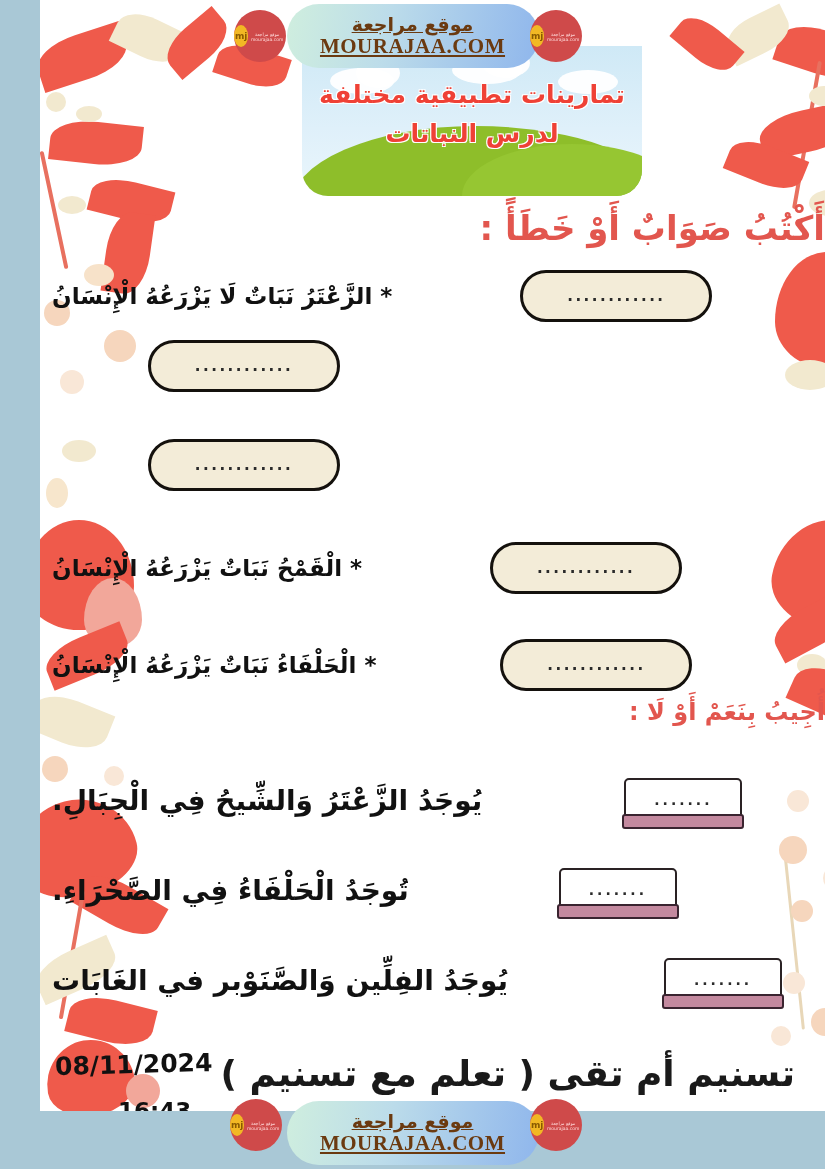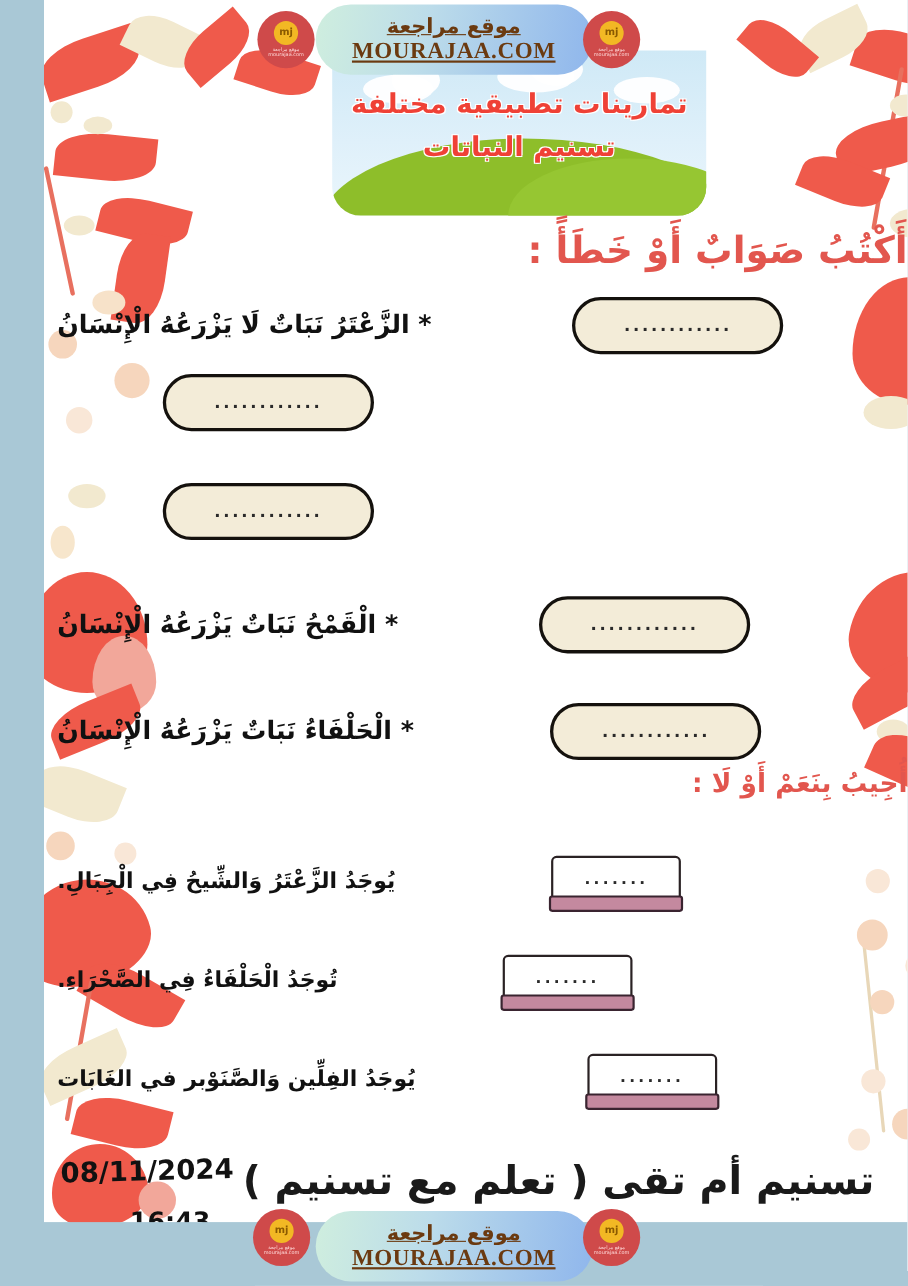--- a/index.html
+++ b/index.html
@@ -46,21 +46,21 @@
     font-size:19px;color:#6b3a10;font-weight:bold;
     text-decoration:underline;direction:rtl;
   }
   .wm-en{
     font-size:21px;color:#6b3a10;font-weight:bold;
     letter-spacing:.5px;text-decoration:underline;font-family:Liberation Serif, serif;
   }
   .wm-logo{
     position:absolute;width:52px;height:52px;border-radius:50%;
     background:#cf4a4a;
-    display:flex;flex-direction:column;align-items:center;justify-content:center;
+    display:flex;flex-direction:row;align-items:center;justify-content:center;
   }
   .wm-logo .dot{
     width:22px;height:22px;border-radius:50%;background:#f2b824;
     font-size:9px;color:#8a5a00;display:flex;align-items:center;justify-content:center;
     font-weight:bold;
   }
   .wm-logo .sub{font-size:4.5px;color:#ffd9d9;margin-top:2px;text-align:center;line-height:1.15;}
   #wm-logo-top-left{left:234px;top:10px;}
   #wm-logo-top-right{left:530px;top:10px;}
   #wm-logo-bottom-left{left:230px;bottom:18px;}
@@ -107,21 +107,21 @@
   .q-row{
     position:absolute;left:12px;right:0;height:56px;
     display:flex;flex-direction:row-reverse;align-items:center;
     direction:rtl;
   }
   .q-text{
     color:#111;font-weight:bold;
     font-size:23px;white-space:nowrap;
     margin-right:32px;
   }
-  .q-text.smaller{font-size:20px;}
+  .q-text.smaller{font-size:28px;}
 
   .answer-pill{
     width:192px;height:52px;border-radius:30px;
     background:#f3ecd8;border:3px solid #14110d;
     display:flex;align-items:center;justify-content:center;
     margin-left:96px;
     box-sizing:border-box;
   }
   .answer-box{
     width:118px;height:44px;border-radius:5px;
@@ -236,21 +236,21 @@
   <div id="title-banner">
     <div class="cloud" style="left:28px;top:22px;width:64px;height:26px;"></div>
     <div class="cloud" style="left:54px;top:12px;width:44px;height:30px;"></div>
     <div class="cloud" style="left:150px;top:10px;width:70px;height:28px;"></div>
     <div class="cloud" style="left:180px;top:2px;width:48px;height:30px;"></div>
     <div class="cloud" style="left:256px;top:24px;width:60px;height:24px;"></div>
     <div id="title-hill"></div>
     <div id="title-hill2"></div>
     <div id="title-text">
       <div>تمارينات تطبيقية مختلفة</div>
-      <div>تسنيم النباتات</div>
+      <div>لدرس النباتات</div>
     </div>
   </div>
 
   <div id="content">
 
     <div class="section-heading" id="heading-1">أَكْتُبُ صَوَابٌ أَوْ خَطَأً :</div>
 
     <div class="q-row" style="top:268px;">
       <div class="q-text">* الزَّعْتَرُ نَبَاتٌ لَا يَزْرَعُهُ الْإِنْسَانُ</div>
       <div class="answer-pill">

